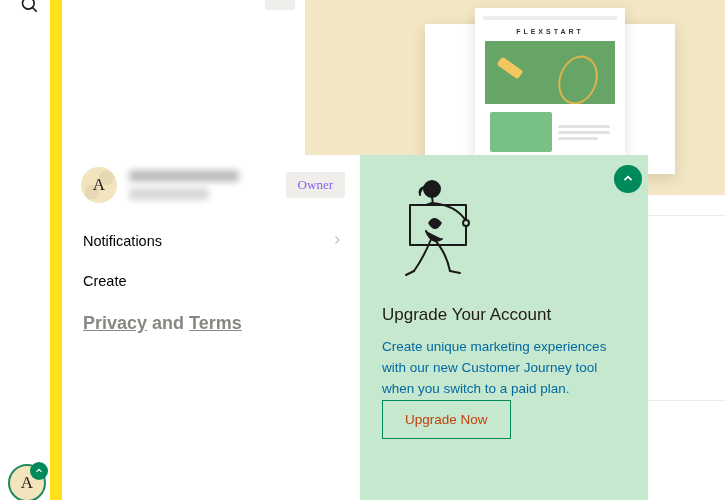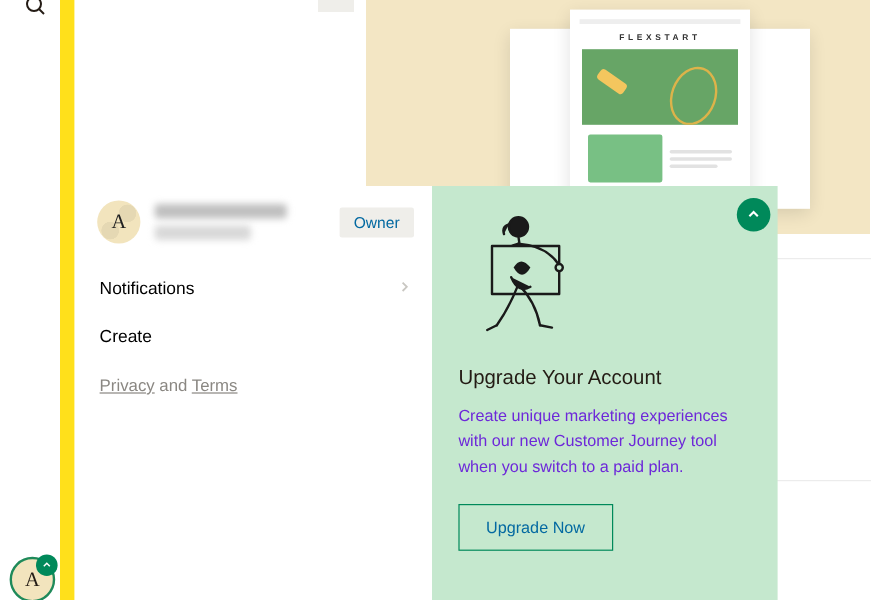--- a/index.html
+++ b/index.html
@@ -119,24 +119,25 @@
   }
   .user-info { flex: 1; }
   .blur-line {
     height: 12px; border-radius: 3px;
     background: #d0d0d0; filter: blur(3px);
   }
   .blur-line.top { width: 110px; margin-bottom: 6px; background: #bfbfbf; }
   .blur-line.bot { width: 80px; background: #d8d8d8; }
   .owner-badge {
     background: #efeeea;
-    color: #0369a1;
+    color: #8b5cf6;
     font-size: 13px;
     padding: 5px 12px;
     border-radius: 2px;
+    font-family: Liberation Serif, serif;
   }
   .menu-item {
     display: flex; align-items: center; justify-content: space-between;
     padding: 12px 18px;
     font-size: 14.5px;
     color: #000000;
     cursor: pointer;
   }
   .menu-item.highlight-wrap {
     position: relative;
@@ -149,22 +150,23 @@
     pointer-events: none;
   }
   .menu-item.account-bg {
     background: #f6f6f4;
   }
   .chevron {
     color: #c9c7c2;
   }
   .legal {
     padding: 12px 18px 0 18px;
-    font-size: 14px;
+    font-size: 18px;
     color: #8a8782;
+    font-weight: bold;
   }
   .legal a { color: #8a8782; text-decoration: underline; cursor: pointer; }
 
   
   .upgrade {
     position: absolute;
     left: 360px;
     top: 155px;
     width: 288px;
     height: 346px;
@@ -181,27 +183,26 @@
     width: 28px; height: 28px;
     border-radius: 50%;
     background: #00895a;
     display: flex; align-items: center; justify-content: center;
   }
   .up-title {
     font-size: 17px; font-weight: 500; color: #241c15;
     margin-bottom: 12px;
   }
   .up-body {
-    font-size: 13.5px; line-height: 1.55; color: #6d28d9;
-    margin-bottom: 20px;
+    font-size: 13.5px; line-height: 1.55; color: #0369a1;
   }
   .up-btn {
     display: inline-block;
     border: 1px solid #00895a;
-    color: #0369a1;
+    color: #c2410c;
     font-size: 13.5px;
     font-weight: 500;
     padding: 11px 22px;
     background: transparent;
     cursor: pointer;
   }
 
   
   .float-avatar {
     position: absolute;

